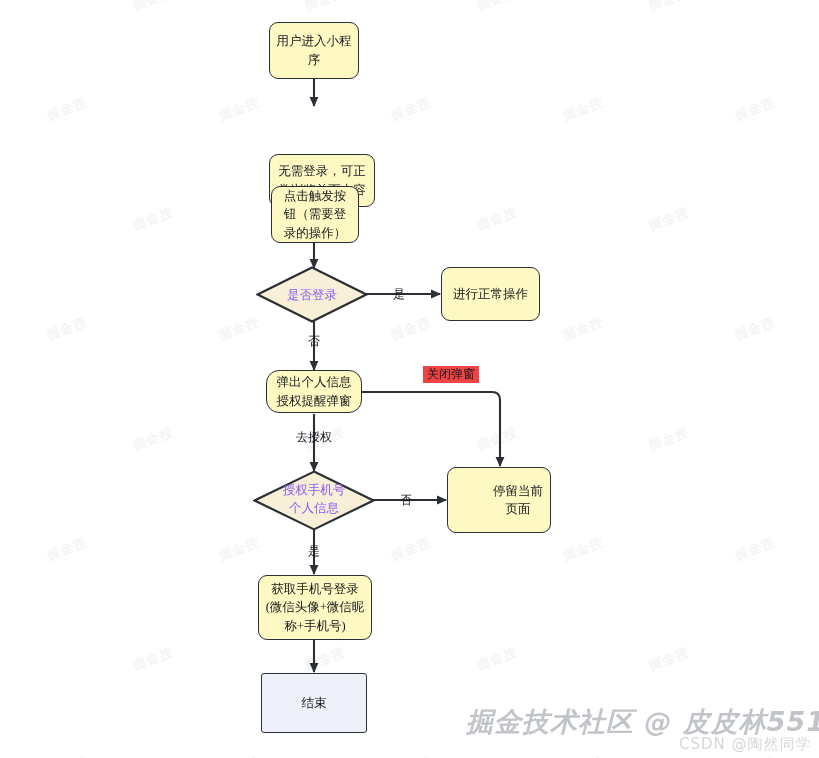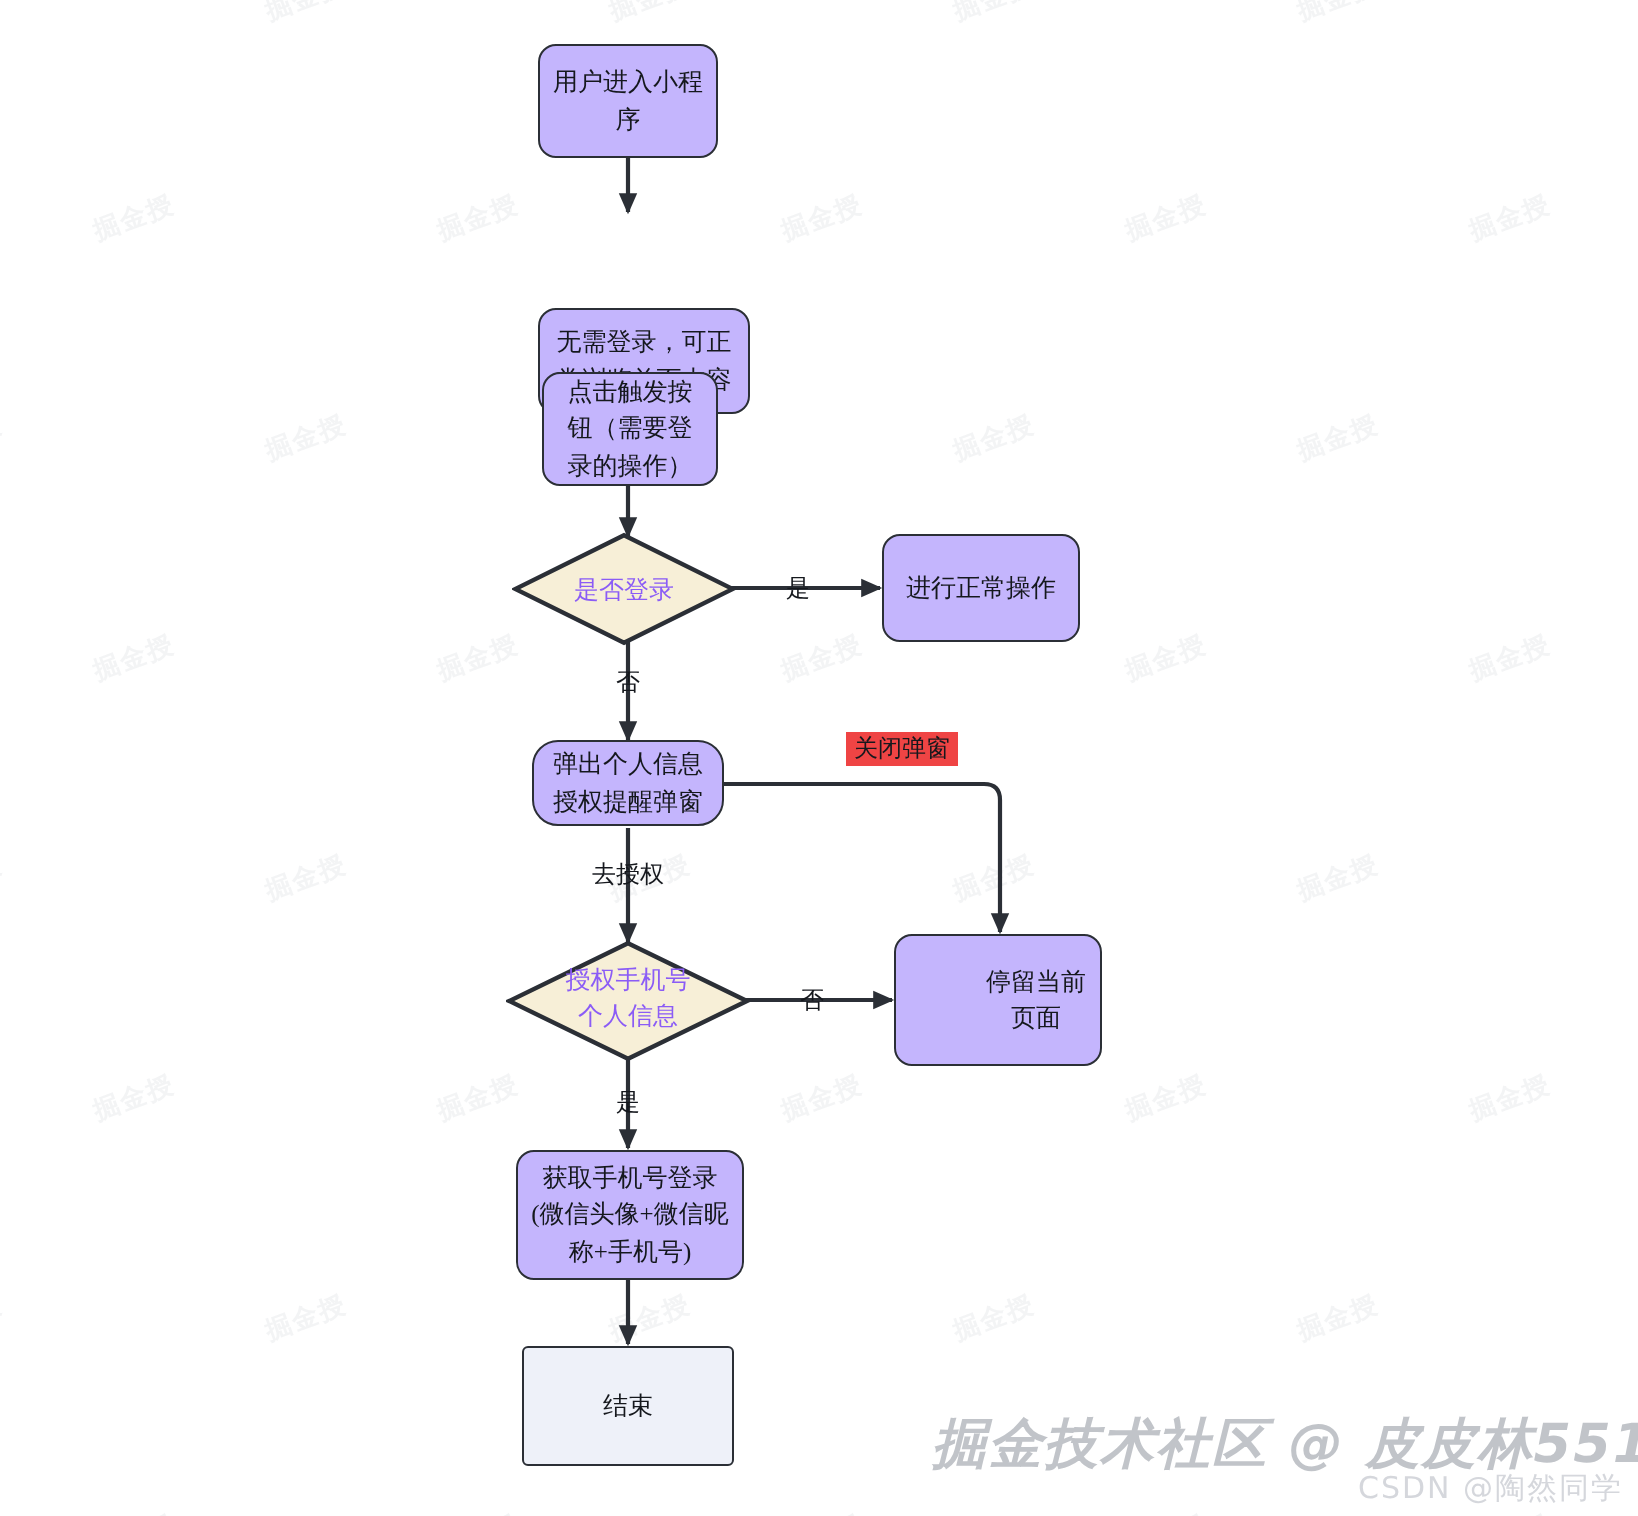--- a/index.html
+++ b/index.html
@@ -51,21 +51,21 @@
     justify-content: center;
     text-align: center;
     z-index: 2;
     color: #15181d;
     font-size: 12.5px;
     line-height: 1.45;
     padding: 2px 6px;
     border: 1.6px solid #2b2f36;
   }
   .node.process {
-    background: #c4b5fd;
+    background: #fef9c3;
     border-radius: 9px;
   }
   .node.terminator {
     background: #eef1f9;
     border-radius: 3px;
   }
   .node-label { display: block; }
 
   
   .decision {

